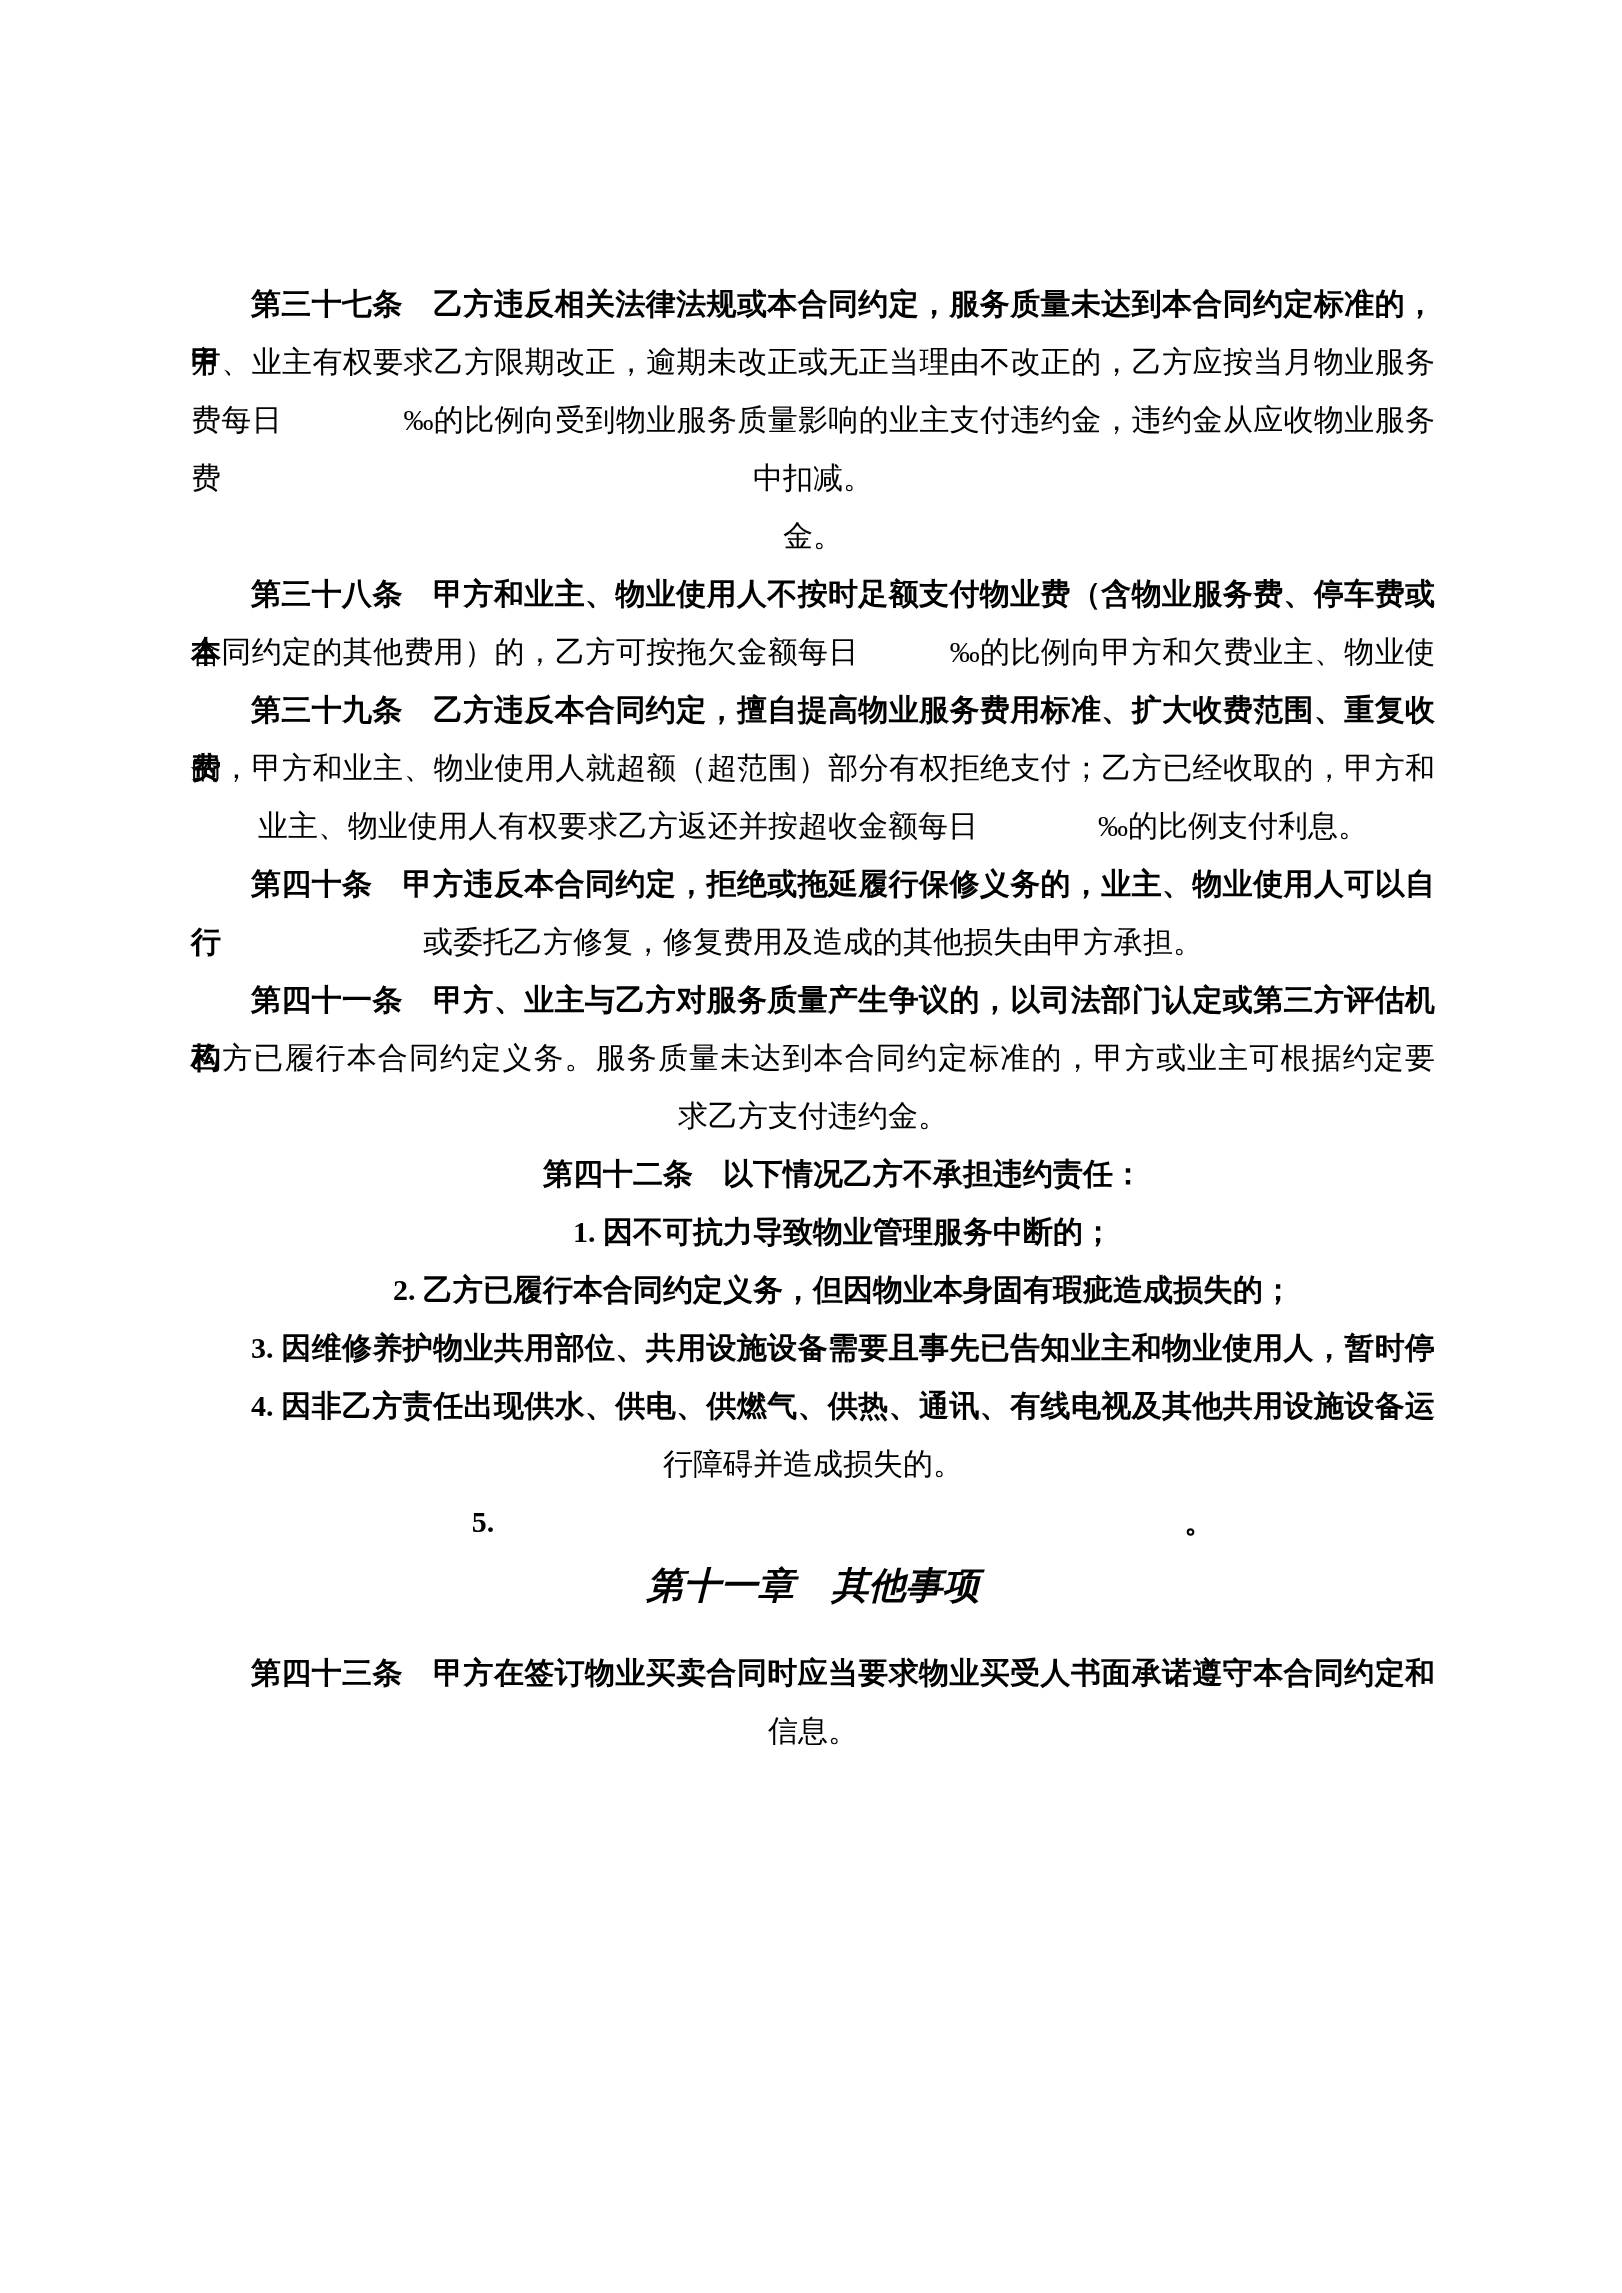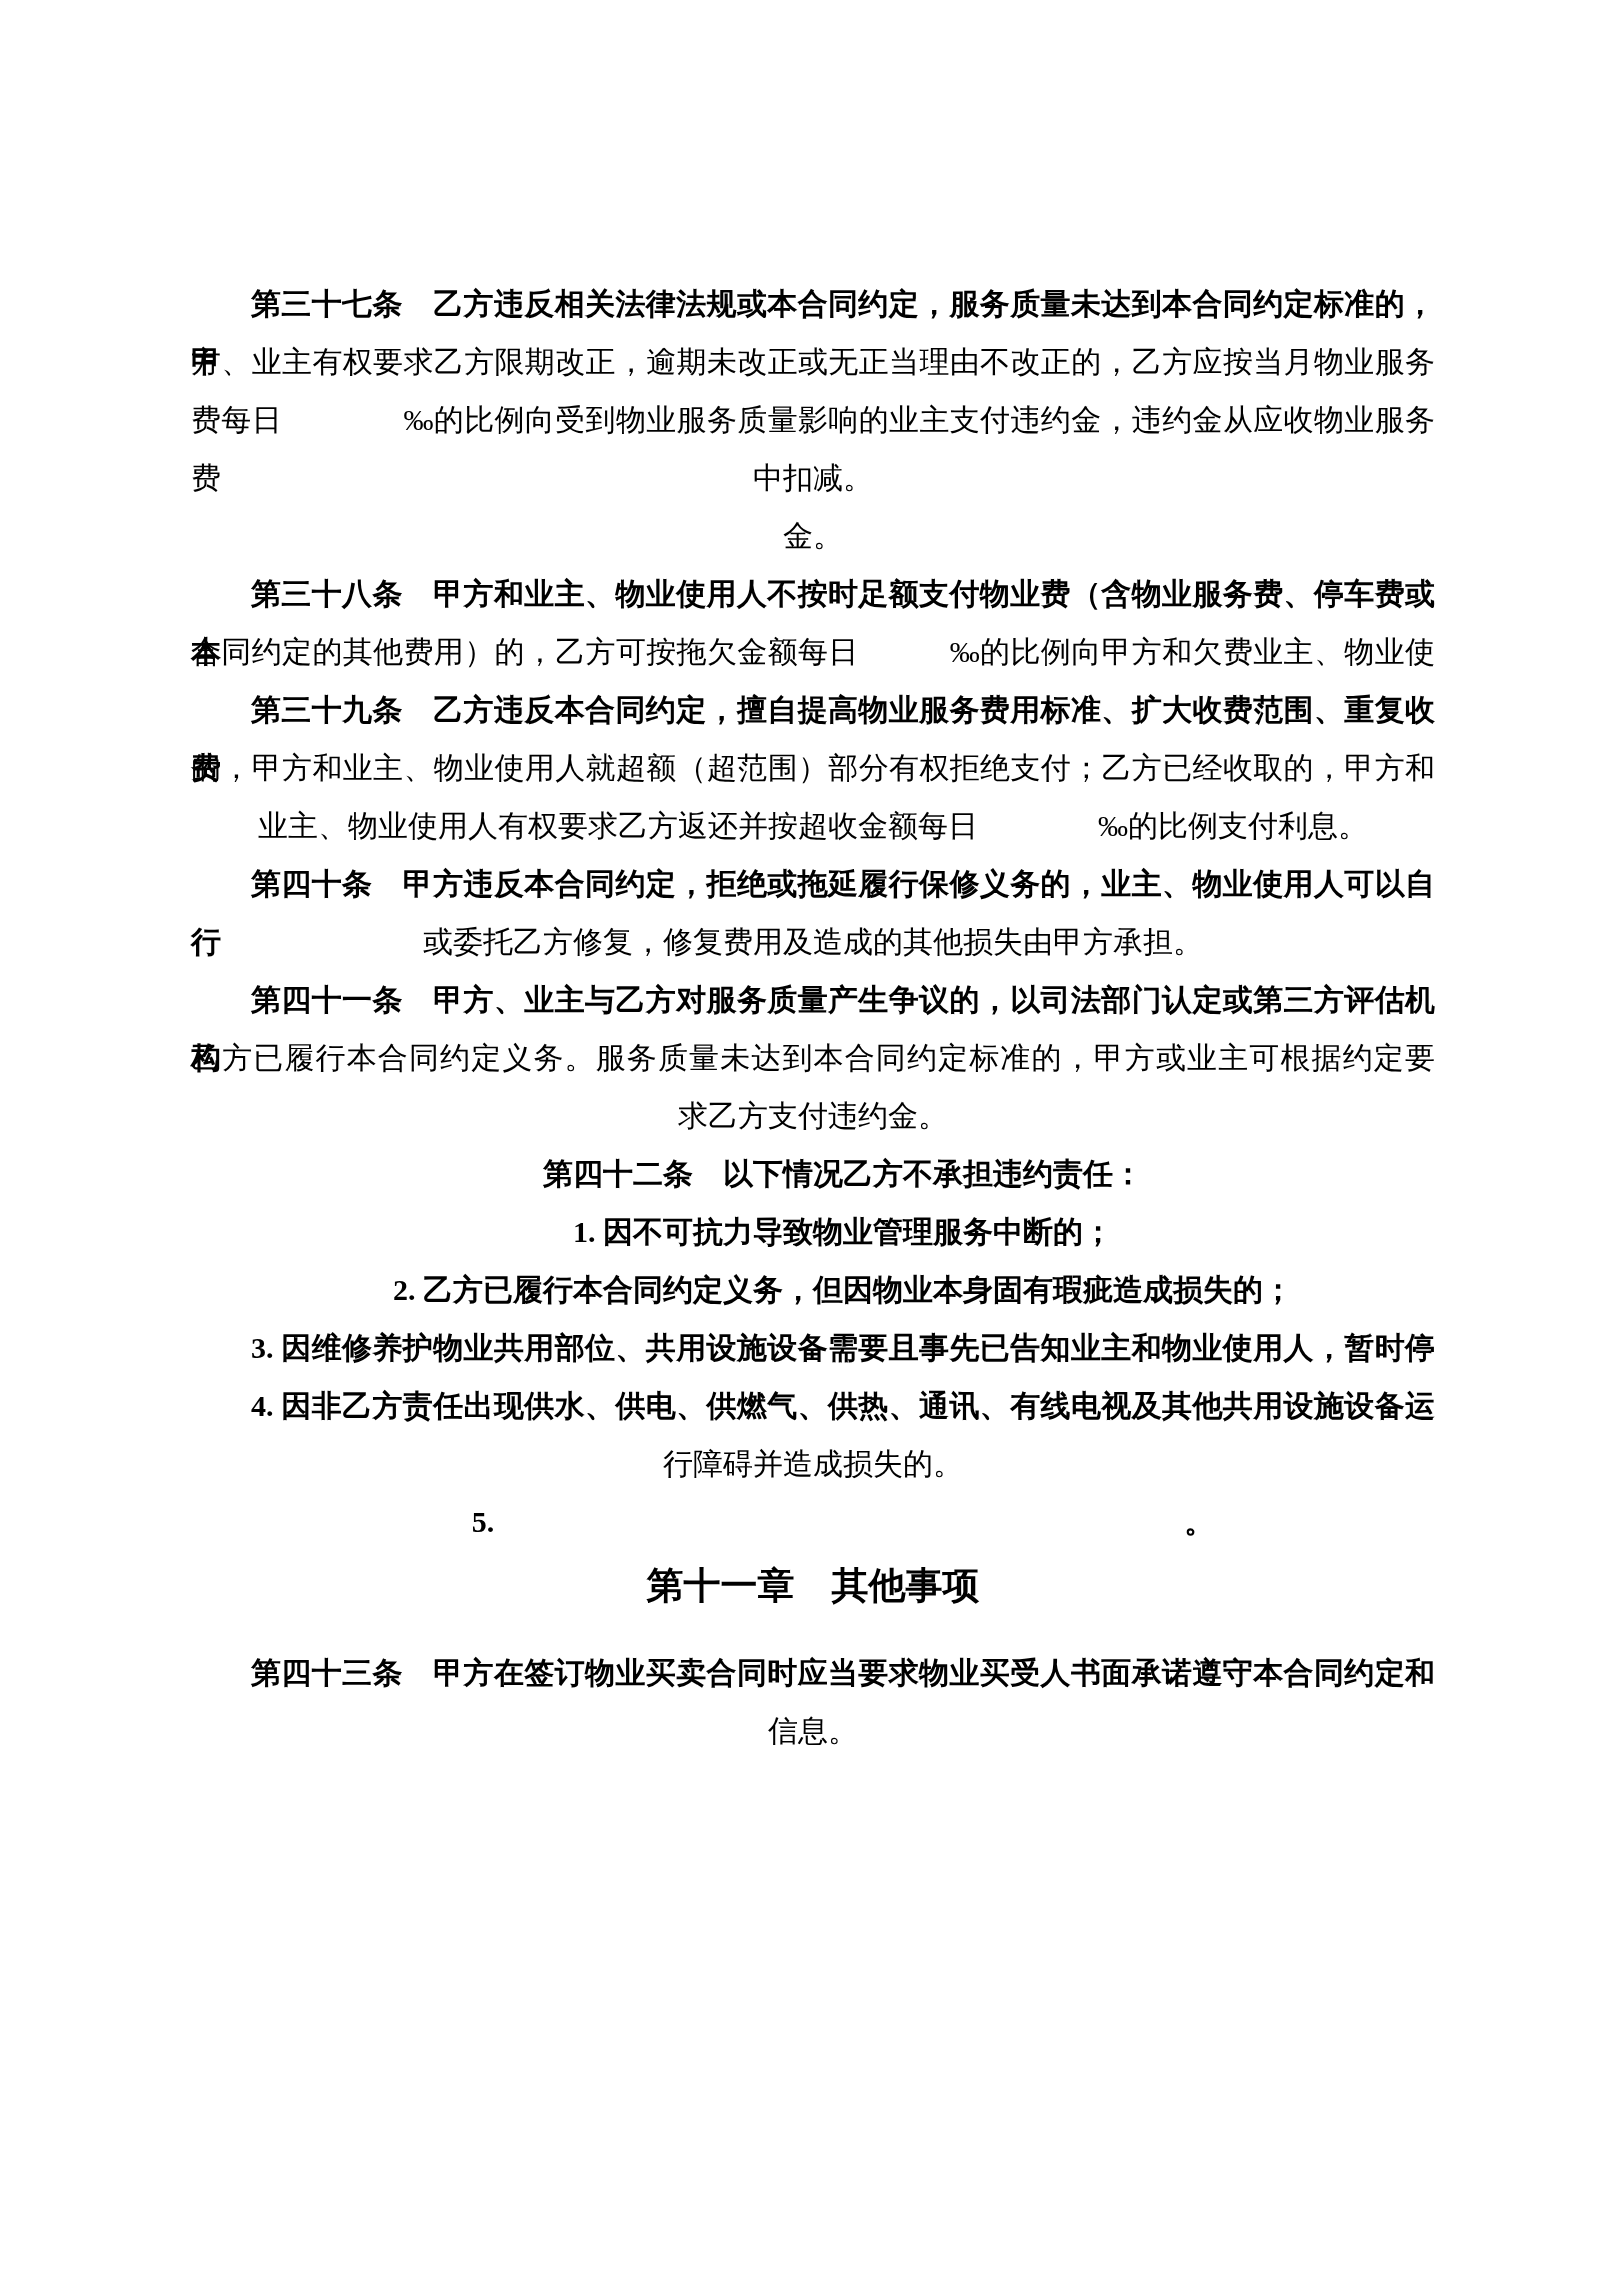--- a/index.html
+++ b/index.html
@@ -31,20 +31,21 @@
   .line.heading {
     height:86px;
     line-height:56px;
     padding-top:7.3px;
     text-indent:0;
     text-align:left;
     text-align-last:center;
     font-family:"Liberation Sans","DejaVu Sans",sans-serif;
     font-weight:bold;
     font-size:37px;
+    font-style:italic;
   }
 </style>
 </head>
 <body>
 
 <div class="page">
   <div class="content" id="doc-body">
       <div class="line first">第三十七条　乙方违反相关法律法规或本合同约定，服务质量未达到本合同约定标准的，甲</div>
       <div class="line cont">方、业主有权要求乙方限期改正，逾期未改正或无正当理由不改正的，乙方应按当月物业服务</div>
       <div class="line cont">费每日　　　　‰的比例向受到物业服务质量影响的业主支付违约金，违约金从应收物业服务费</div>

